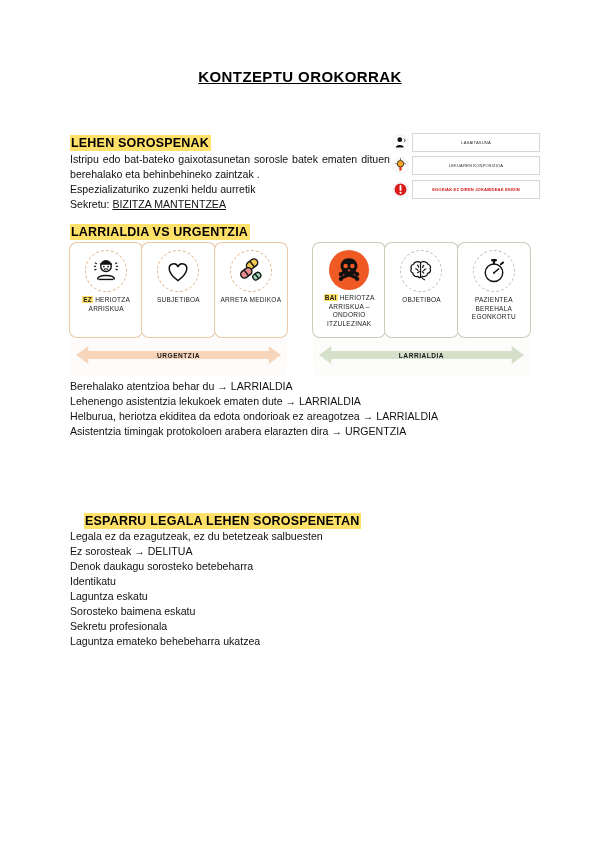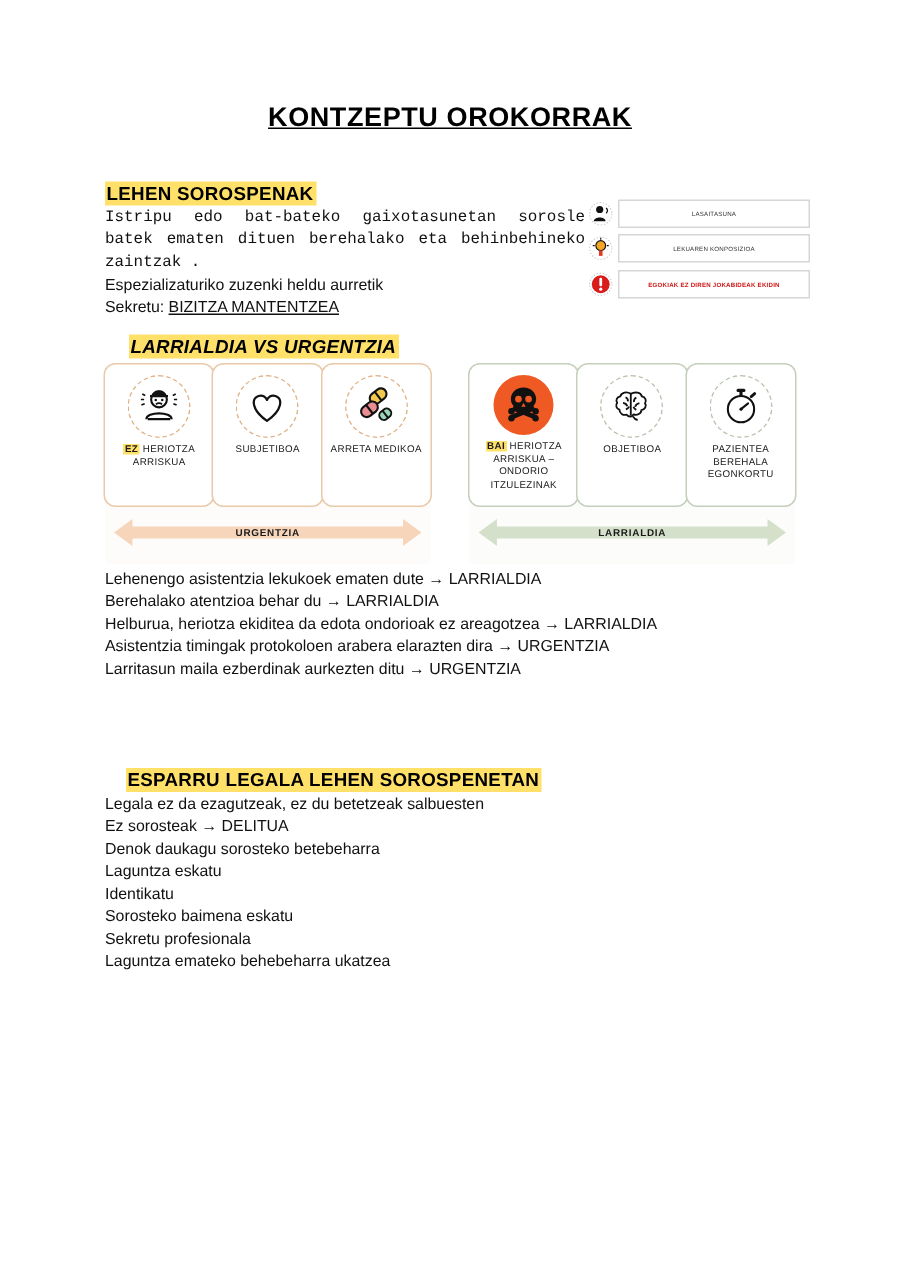--- a/index.html
+++ b/index.html
@@ -18,21 +18,21 @@
   .page {
     position: absolute;
     inset: 0;
     background: #ffffff;
     padding: 0;
   }
 
   
   .doc-title {
     text-align: center;
-    font-size: 18px;
+    font-size: 15px;
     font-weight: bold;
     letter-spacing: 0.4px;
     text-decoration: underline;
     margin: 0;
     padding: 68px 0 0 0;
   }
 
   
   .section-head {
     display: inline;
@@ -45,28 +45,28 @@
   }
   .section-head-wrap { margin: 0; padding: 0; }
 
   
   .body-text {
     font-size: 10.6px;
     line-height: 1.42;
     margin: 0;
     color: #111;
   }
-  .body-text.justify { text-align: justify; font-family: Liberation Mono, monospace; }
+  .body-text.justify { text-align: justify; }
   .u { text-decoration: underline; }
 
   
   .block-first-aid {
     position: absolute;
     left: 70px;
-    top: 120px;
+    top: 133px;
     width: 320px;
   }
   .fa-img {
     position: absolute;
     left: 392px;
     top: 133px;
     width: 148px;
     height: 68px;
   }
   .fa-row {
@@ -95,24 +95,23 @@
     letter-spacing: 0.15px;
     color: #333;
     white-space: nowrap;
     overflow: hidden;
   }
   .fa-bar.red-txt { color: #cf1616; font-weight: bold; }
 
   
   .block-emerg {
     position: absolute;
-    left: 86px;
+    left: 70px;
     top: 222px;
     width: 460px;
-    font-style: italic;
   }
   .diagram {
     position: absolute;
     left: 70px;
     top: 243px;
     width: 460px;
     height: 133px;
     display: flex;
     gap: 26px;
   }
@@ -406,35 +405,34 @@
       </div>
       <div class="arrow-band">
         <span class="arrow-shape"></span>
         <span class="arrow-text">LARRIALDIA</span>
       </div>
     </div>
 
   </div>
 
   <div class="block-emerg-list">
+    <p class="body-text line">Berehalako atentzioa behar du → LARRIALDIA</p>
     <p class="body-text line">Lehenengo asistentzia lekukoek ematen dute → LARRIALDIA</p>
-    <p class="body-text line">Berehalako atentzioa behar du → LARRIALDIA</p>
     <p class="body-text line">Helburua, heriotza ekiditea da edota ondorioak ez areagotzea → LARRIALDIA</p>
     <p class="body-text line">Asistentzia timingak protokoloen arabera elarazten dira → URGENTZIA</p>
-    <p class="body-text line">Larritasun maila ezberdinak aurkezten ditu → URGENTZIA</p>
   </div>
 
   <div class="block-legal-head">
     <span class="section-head">ESPARRU LEGALA LEHEN SOROSPENETAN</span>
   </div>
 
   <div class="block-legal-list">
     <p class="body-text line">Legala ez da ezagutzeak, ez du betetzeak salbuesten</p>
     <p class="body-text line">Ez sorosteak → DELITUA</p>
     <p class="body-text line">Denok daukagu sorosteko betebeharra</p>
+    <p class="body-text line">Identikatu</p>
     <p class="body-text line">Laguntza eskatu</p>
-    <p class="body-text line">Identikatu</p>
     <p class="body-text line">Sorosteko baimena eskatu</p>
     <p class="body-text line">Sekretu profesionala</p>
     <p class="body-text line">Laguntza emateko behebeharra ukatzea</p>
   </div>
 
 </div>
 
 </body></html>

